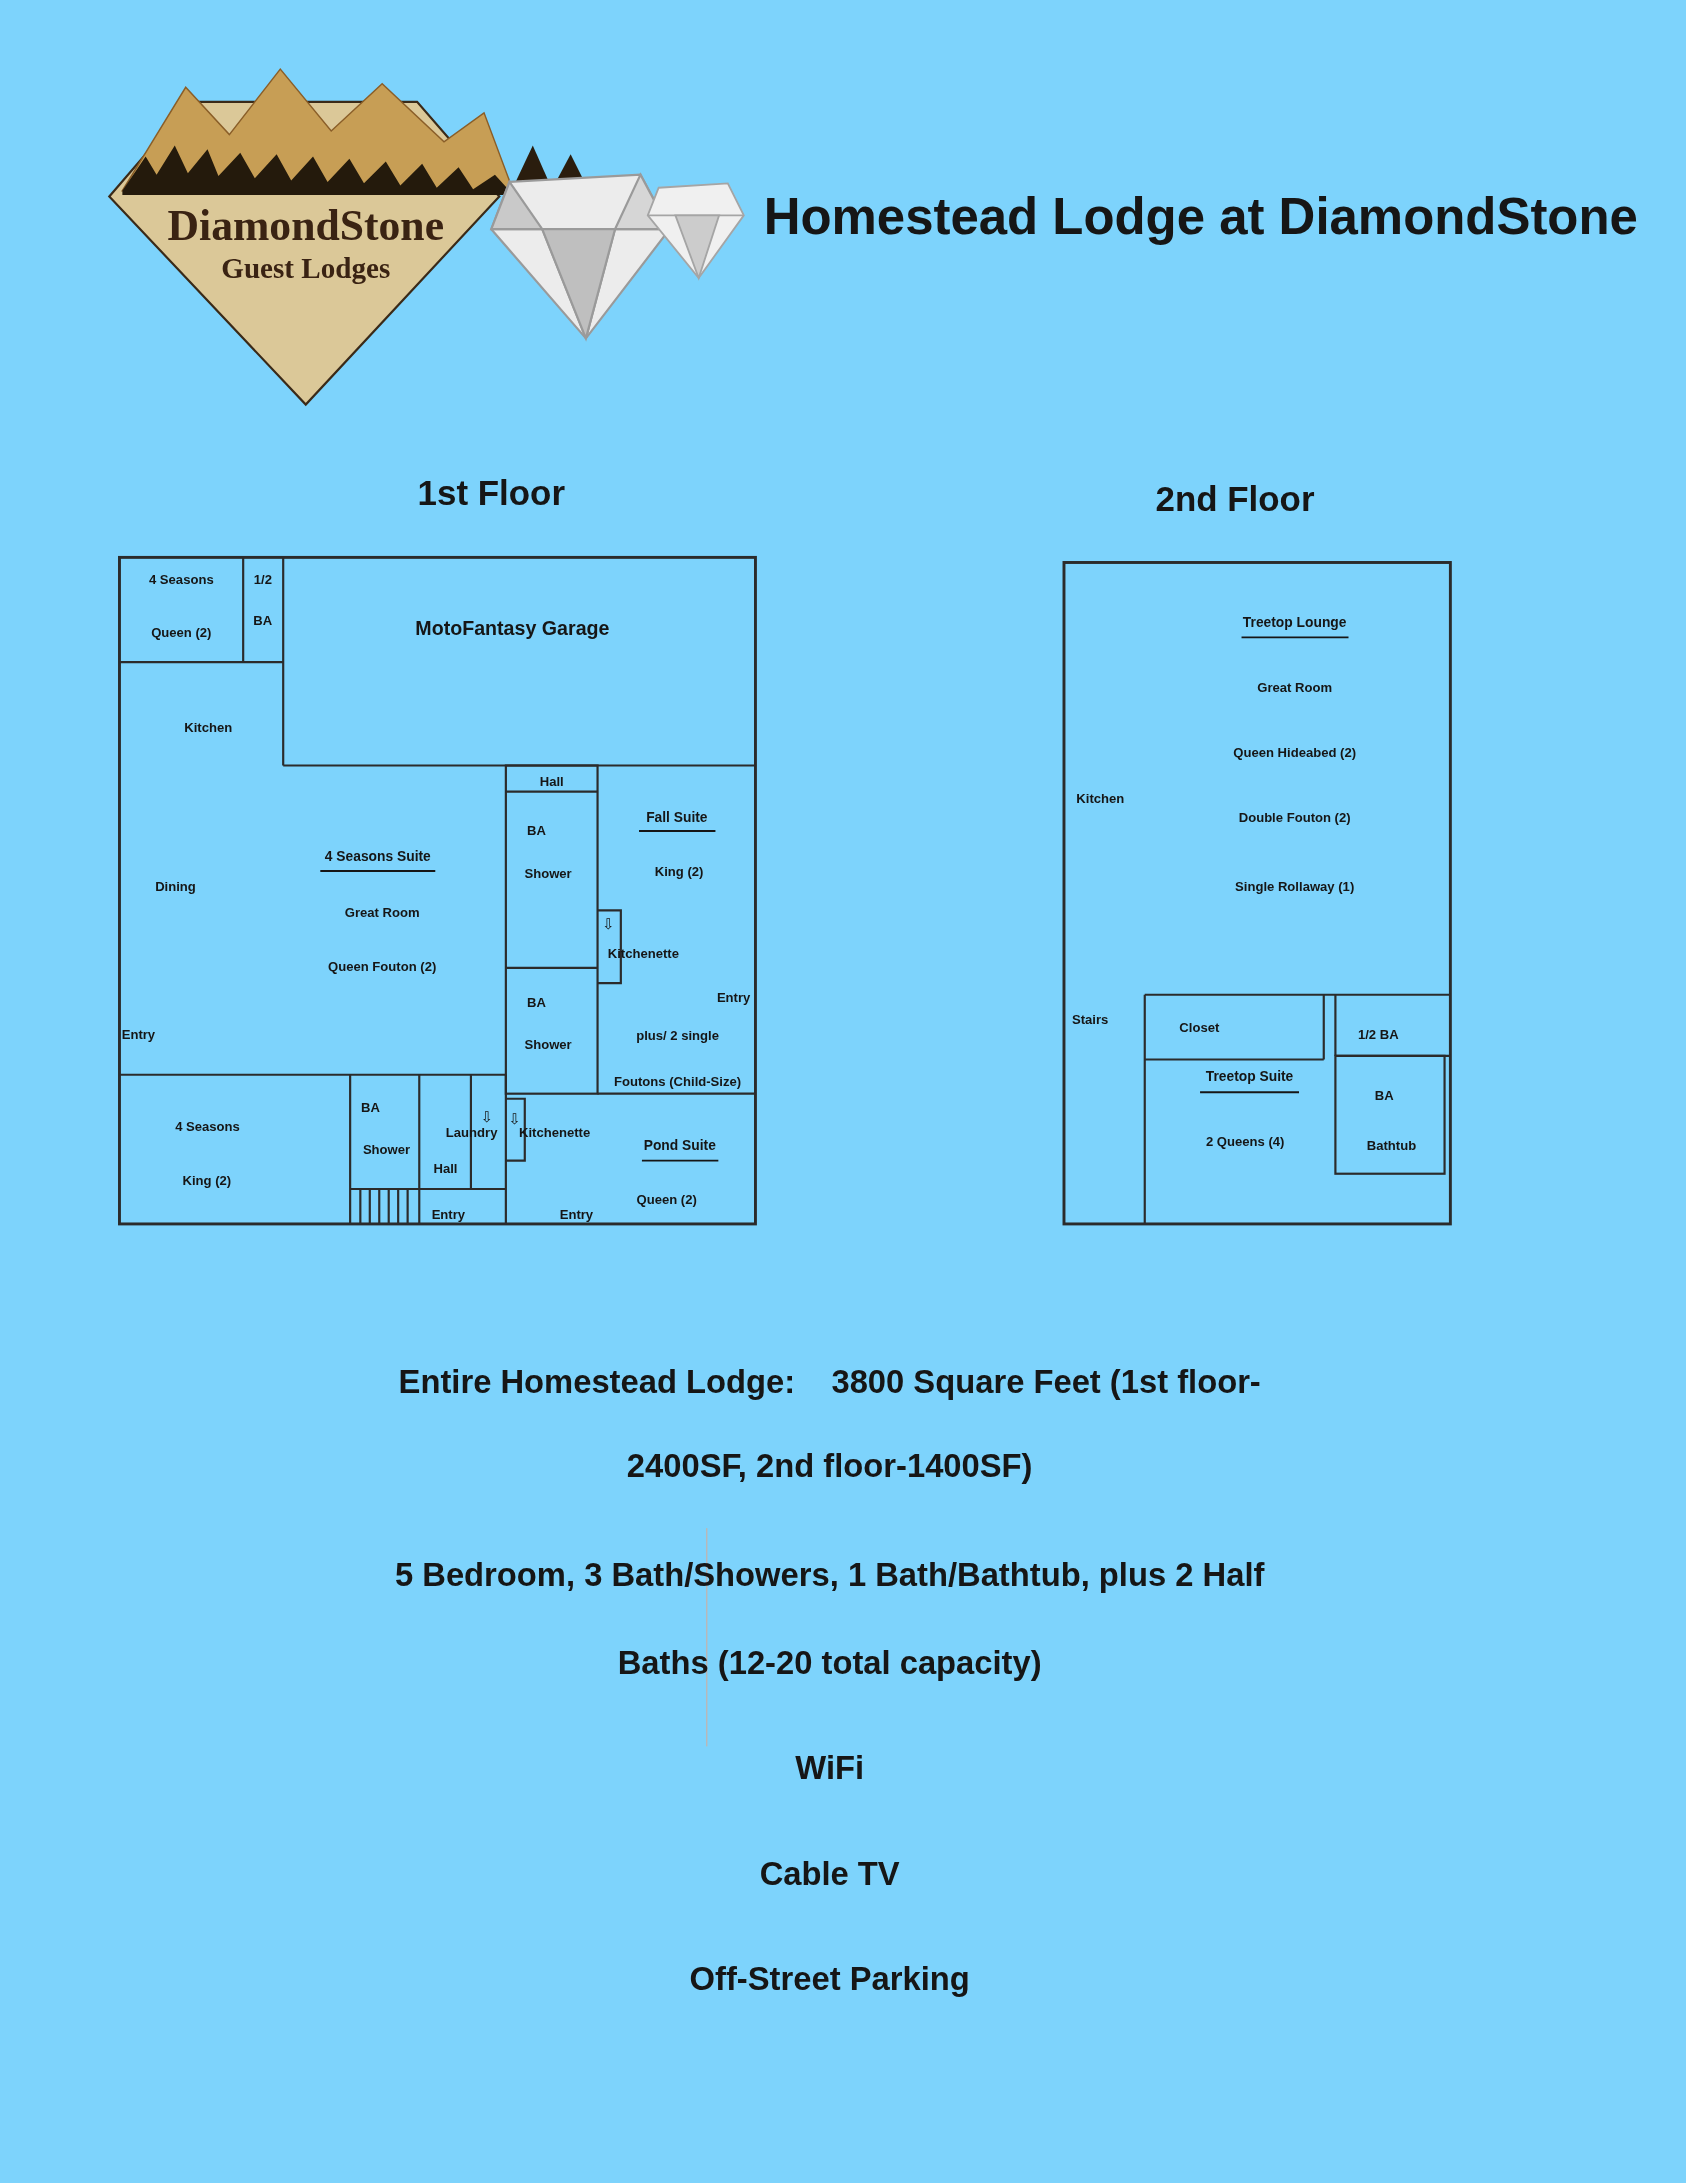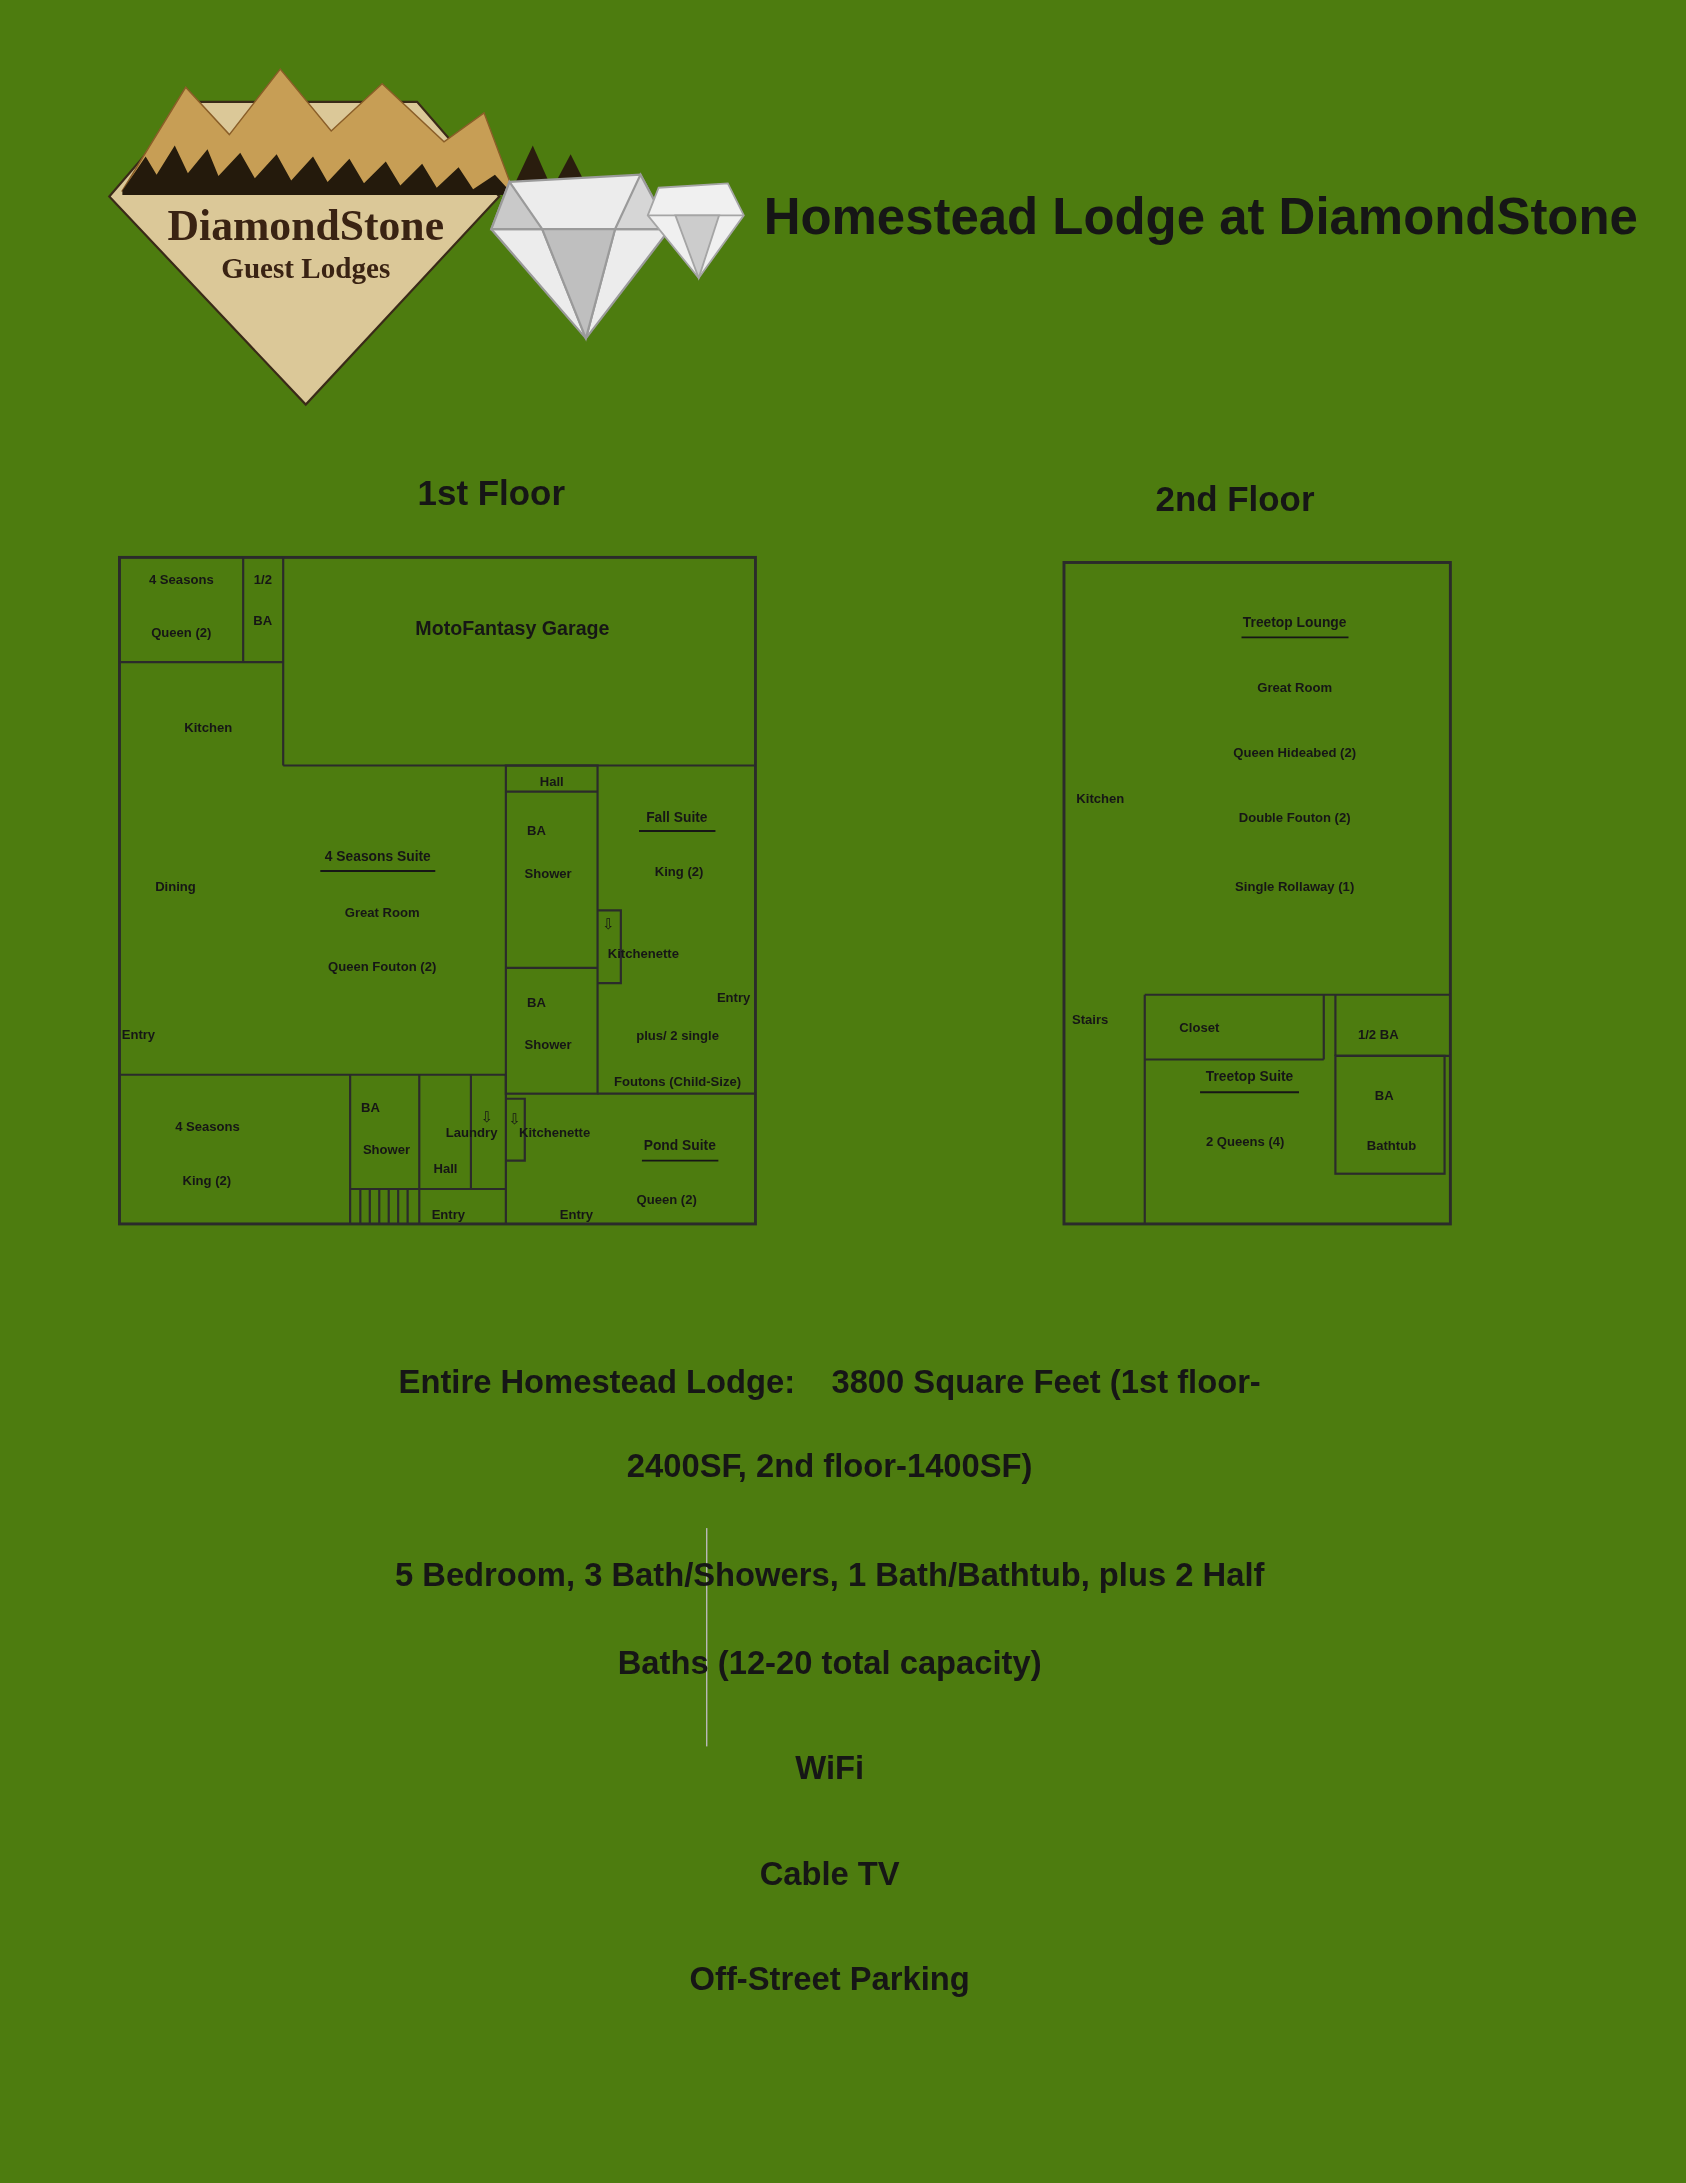--- a/index.html
+++ b/index.html
@@ -1,16 +1,16 @@
 <!DOCTYPE html>
 <html style="font-size:11.6px"><head>
 <meta charset="utf-8">
 <style>
   html,body{margin:0;padding:0;background:#ffffff;}
-  .page{position:relative;width:1687px;height:2183px;background:#4d7c0f;overflow:hidden;}
+  .page{position:relative;width:1687px;height:2183px;background:#7dd3fc;overflow:hidden;}
   svg{position:absolute;left:0;top:0;}
   text{fill:#161616;font-family:"Liberation Sans","DejaVu Sans",sans-serif;text-anchor:middle;}
   .rm{font-weight:bold;font-size:18px;}
   .suite{font-weight:bold;font-size:19px;}
   .garage{font-weight:bold;font-size:27px;}
   .floorhead{font-weight:bold;font-size:48px;}
   .maintitle{font-weight:bold;font-size:70px;}
   .detail{font-weight:bold;font-size:45px;}
   .arrow{font-size:20px;font-family:"DejaVu Sans",sans-serif;}
   .logoname{font-weight:bold;font-size:60px;font-family:"Liberation Serif","DejaVu Serif",serif;fill:#3a2313;}

